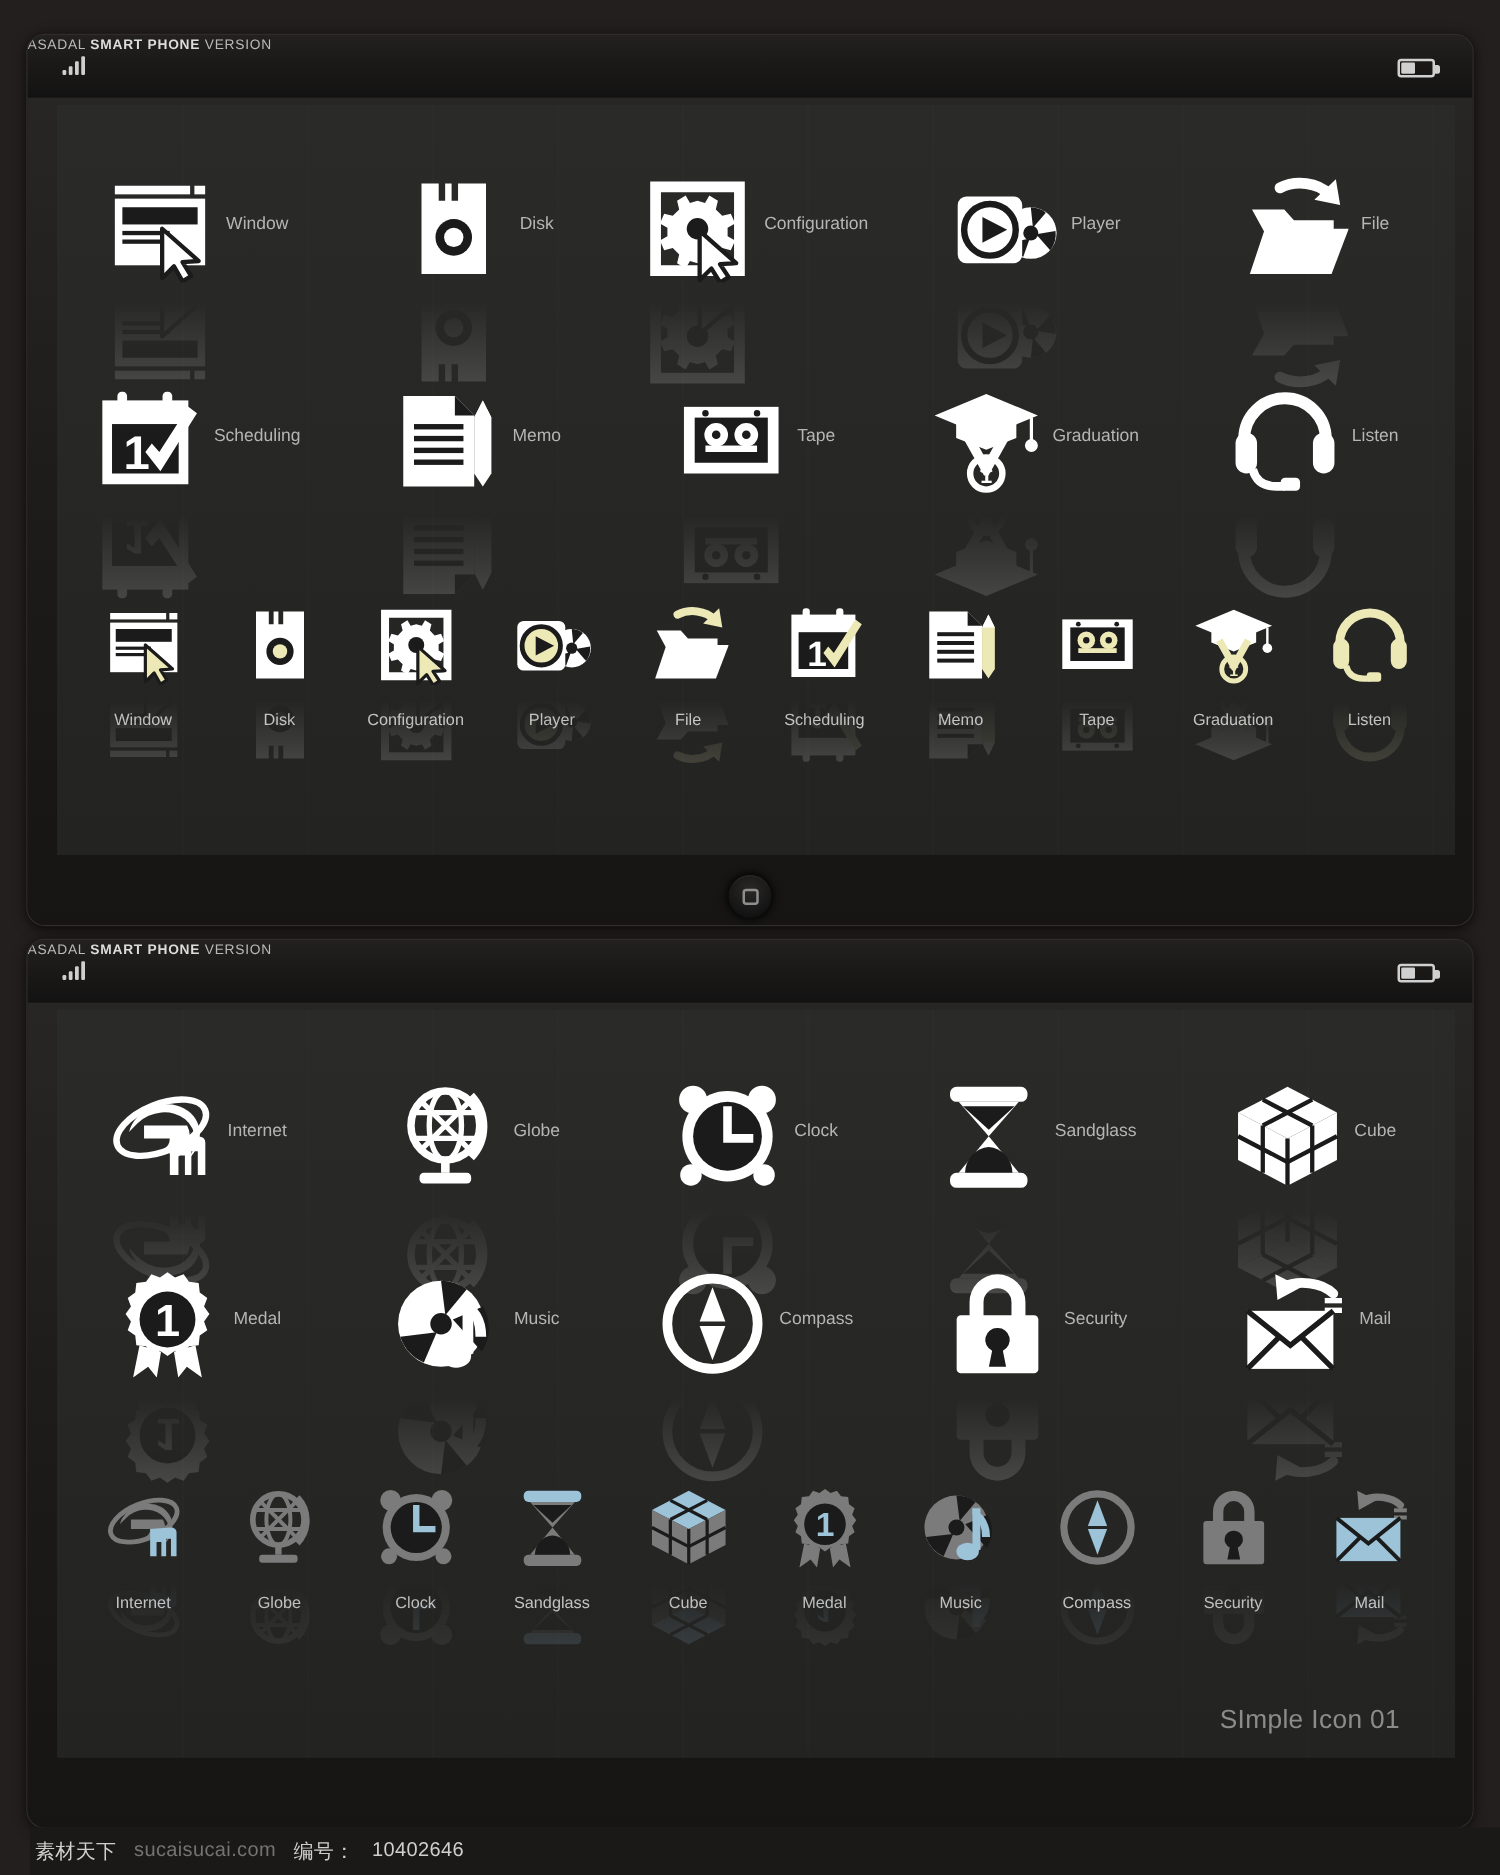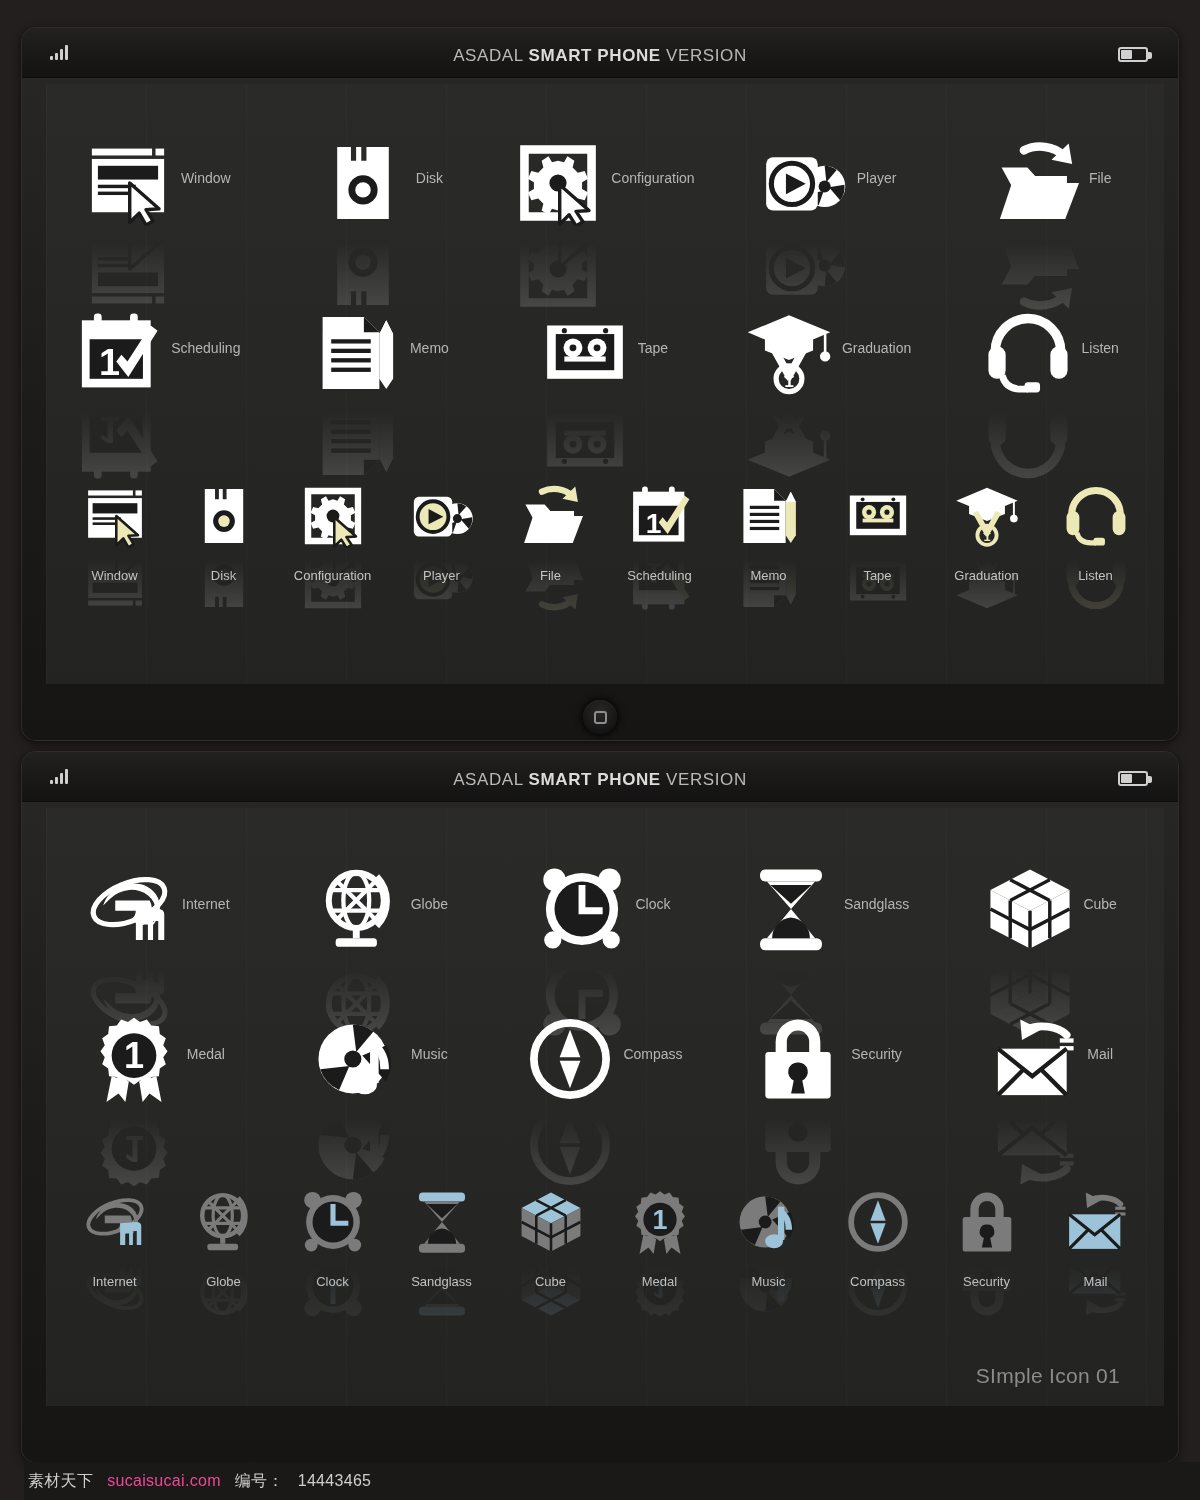--- a/index.html
+++ b/index.html
@@ -22,22 +22,22 @@
   }
   #phone-1 { top:28px;  height:712px; }
   #phone-2 { top:752px; height:710px; }
 
   .statusbar {
     position:relative; height:50px;
     background:linear-gradient(180deg,#232120 0%,#1a1918 50%,#141313 100%);
     border-bottom:1px solid #0d0c0c;
   }
   .status-title {
-    position:absolute; left:0; right:0; top:18px; text-align:center;
-    font-size:17px; letter-spacing:.6px; color:#b9b9b9;
+    position:absolute; left:0; right:0; top:2px; text-align:left;
+    font-size:11px; letter-spacing:.6px; color:#b9b9b9;
   }
   .status-title .b { font-weight:bold; color:#dcdcdc; }
   .signal { position:absolute; left:28px; top:16px; display:flex; align-items:flex-end; gap:2px; height:16px; }
   .signal i { display:block; width:3px; background:#cfcfcf; border-radius:1px; }
   .signal i:nth-child(1){height:4px;} .signal i:nth-child(2){height:7px;}
   .signal i:nth-child(3){height:11px;} .signal i:nth-child(4){height:15px;}
   .battery { position:absolute; right:30px; top:19px; width:30px; height:15px;
              border:2px solid #d0d0d0; border-radius:3px; background:transparent; }
   .battery:after { content:""; position:absolute; right:-6px; top:3px; width:4px; height:7px;
                    background:#d0d0d0; border-radius:0 2px 2px 0; }
@@ -92,21 +92,21 @@
 
   .brandmark {
     position:absolute; right:44px; font-size:21px; color:#8c8c8c; letter-spacing:.3px;
   }
 
   .footer {
     position:absolute; left:0; bottom:0; width:100%; height:38px;
     background:#1b1918; display:flex; align-items:center; padding-left:4px;
     font-size:16px; color:#cfcfcf; gap:14px; letter-spacing:.3px;margin-left:24px;
   }
-  .footer .dom { color:#ec4899; }
+  .footer .dom { color:#737373; }
 </style>
 </head>
 <body>
 
 <div class="phone" id="phone-1">
 
   <div class="statusbar">
     <div class="signal">
         <i></i>
         <i></i>
@@ -1329,14 +1329,14 @@
       </div>
     <div class="brandmark" style="bottom:18px;">SImple Icon 01</div>
   </div>
 
 </div>
 
 <div class="footer">
   <span>素材天下</span>
   <span class="dom">sucaisucai.com</span>
   <span>编号：</span>
-  <span>14443465</span>
+  <span>10402646</span>
 </div>
 
 </body></html>

